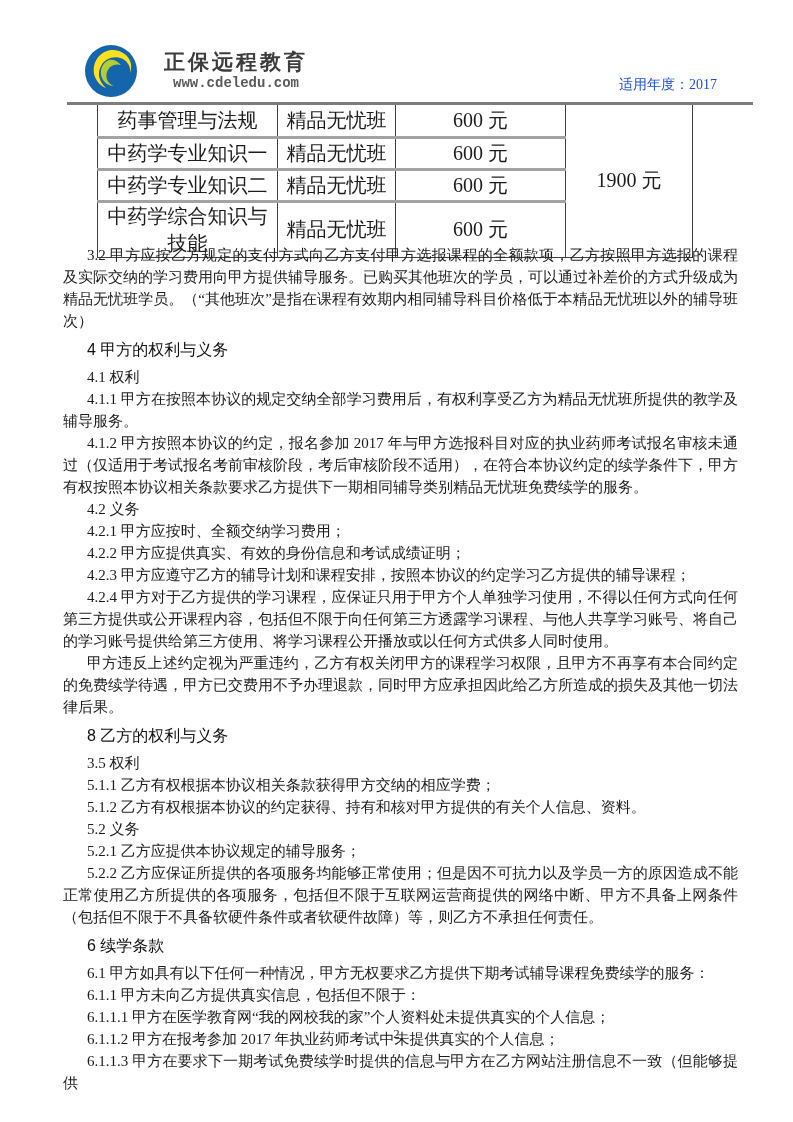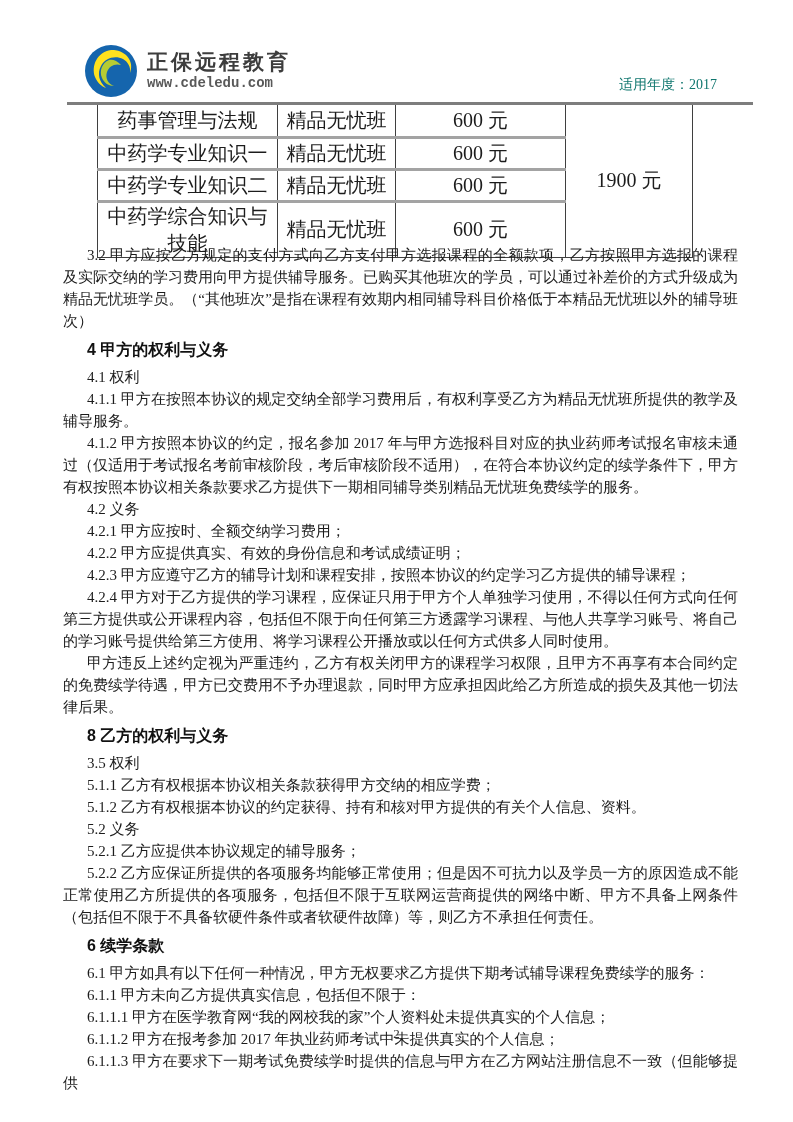--- a/index.html
+++ b/index.html
@@ -9,32 +9,32 @@
     width:793px; height:1122px;
     background:#ffffff;
     margin:0 auto;
     overflow:hidden;
     font-family:"Liberation Serif","DejaVu Serif",serif;
     color:#1c1c1c;
   }
   
   .logo-wrap { position:absolute; left:84px; top:44px; display:flex; align-items:center; }
   .logo-badge { width:54px; height:54px; }
-  .logo-text { margin-left:9px; }
+  .logo-text { margin-left:26px;text-align:center; }
   .brand-name {
     font-family:"Liberation Sans","DejaVu Sans",sans-serif;
     font-weight:bold; font-size:21px; letter-spacing:3px; color:#3d3d3d; line-height:24px;
   }
   .brand-url {
     font-family:Liberation Mono, monospace;
     font-weight:bold; font-size:14px; color:#595959; line-height:18px;
   }
   .year-label {
     position:absolute; top:76px; right:76px;
-    font-size:14px; color:#0f766e;
+    font-size:14px; color:#1d4ed8;
   }
   .header-rule {
     position:absolute; left:67px; top:102px; width:686px; height:3px;
     background:#7d7d7d;
   }
   
   .fee-table {
     position:absolute; left:97px; top:105px;
     border-collapse:collapse; table-layout:fixed;
   }
@@ -51,21 +51,21 @@
   
   .doc-body {
     position:absolute; left:63px; top:244px; width:675px;
   }
   .para {
     font-size:15px; line-height:22px; text-indent:1.6em;
     text-align:justify; color:#1c1c1c;
   }
   .heading {
     font-family:"Liberation Sans","DejaVu Sans",sans-serif;
-    font-size:16px; font-weight:bold; line-height:20px;
+    font-size:16px; font-weight:normal; line-height:20px;
     text-indent:1.5em; color:#111;
     margin:8px 0 6px 0;
   }
   
   .page-number {
     position:absolute; left:0; right:0; top:1026px;
     text-align:center; font-size:13px; color:#333;
   }
 </style>
 </head>

